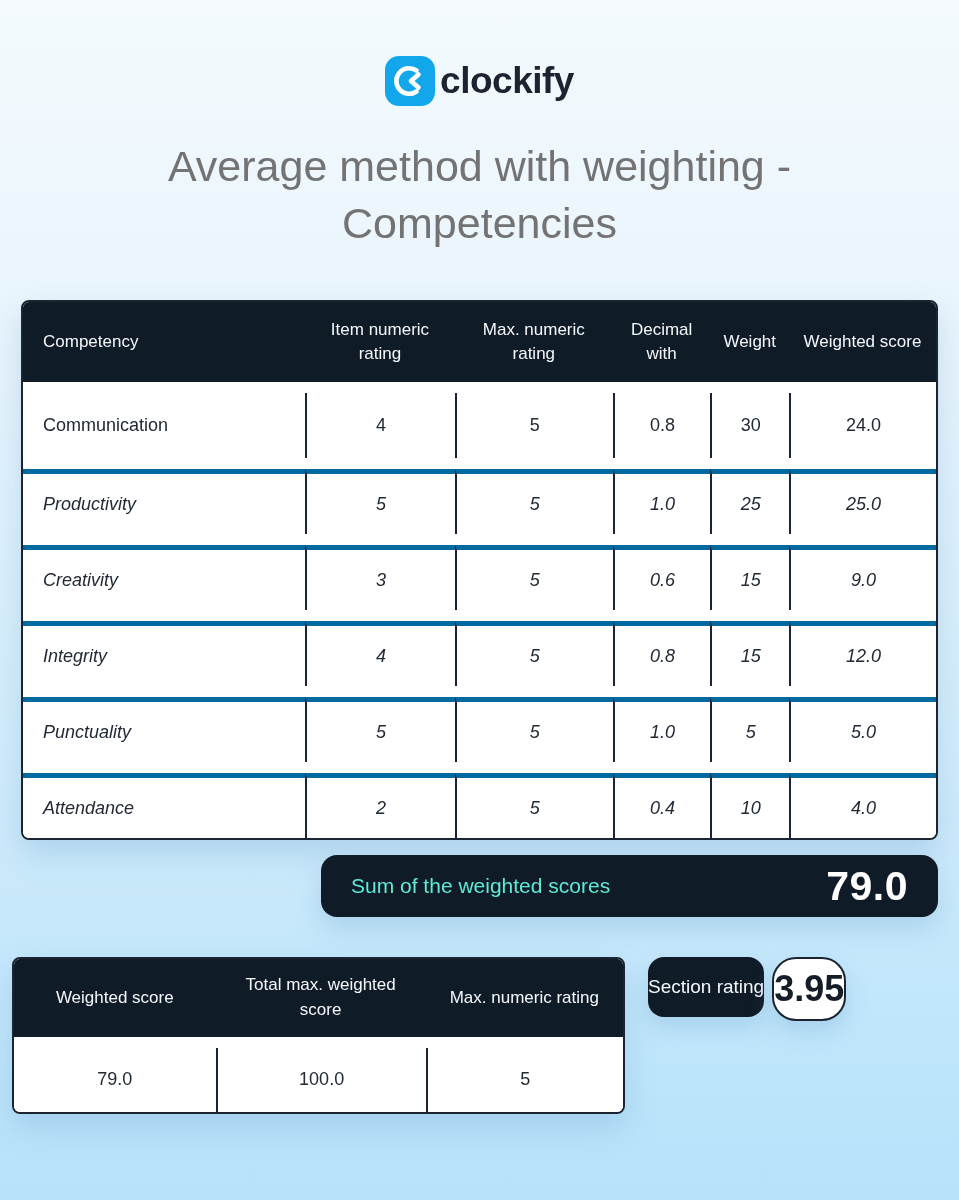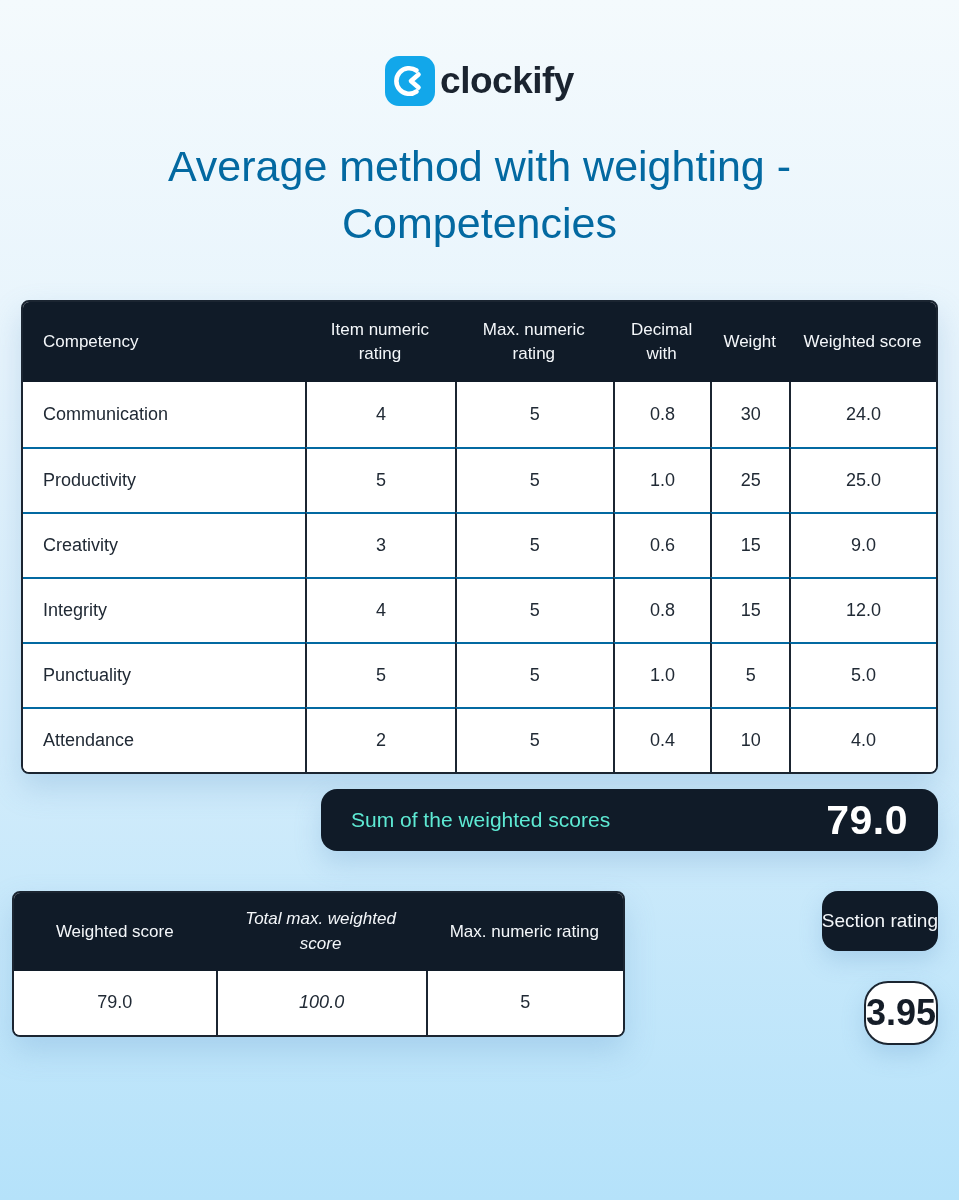--- a/index.html
+++ b/index.html
@@ -13,40 +13,40 @@
   .page { width:959px; height:1200px; position:relative; }
 
   
   .logo-row { padding-top:56px; display:flex; align-items:center; justify-content:center; gap:5px; }
   .logo-icon { width:50px; height:50px; display:block; }
   .logo-word { font-size:37px; font-weight:700; letter-spacing:-0.5px; color:#1b2430; }
 
   
   .title {
     margin:32px auto 2px; width:780px; text-align:center;
-    font-size:43px; font-weight:400; line-height:1.33; color:#0369a1;
+    font-size:43px; font-weight:400; line-height:1.33; color:#737373;
   }
 
   
   .tcard {
     background:#fff; border:2px solid #1b2531; border-radius:8px; overflow:hidden;
     box-shadow:0 14px 30px rgba(110,160,205,.30);
   }
   .thead { display:flex; background:#101b28; color:#f4f7fa; }
   .thead .cell {
     display:flex; align-items:center; justify-content:center; text-align:center;
     font-size:17px; line-height:1.45; padding:14px 8px; min-height:80px;
   }
-  .trow { display:flex; background:#fff; }
+  .trow { display:flex; background:#fff;margin-top:11px; }
   .trow .cell {
     display:flex; align-items:center; justify-content:center; text-align:center;
     font-size:18px; color:#212a35; height:65px;
   }
   .trow .cell + .cell { border-left:2px solid #1b2531; }
-  .trow + .trow .cell { border-top:2px solid #0369a1; }
+  .trow + .trow .cell { border-top:5px solid #0369a1;font-style:italic; }
   .cell.left { justify-content:flex-start; text-align:left; padding-left:20px; }
 
   
   .main-table { margin:48px 21px 0; }
   .main-table .c0 { width:30.9%; }
   .main-table .c1 { width:16.4%; }
   .main-table .c2 { width:17.3%; }
   .main-table .c3 { width:10.7%; }
   .main-table .c4 { width:8.6%; }
   .main-table .c5 { width:16.1%; }
@@ -62,24 +62,24 @@
 
   
   .section-heading { margin-top:60px; text-align:center; font-size:31px; font-weight:500; color:#1b2430; }
 
   
   .bottom { display:flex; gap:23px; margin:40px 21px 0 12px; align-items:flex-start; }
   .calc-table { width:613px; }
   .calc-table .thead .cell { min-height:77px; font-size:17px; }
   .calc-table .trow .cell { height:64px; }
   .calc-table .c0 { width:33.1%; }
-  .calc-table .c1 { width:34.5%;font-style:italic; }
+  .calc-table .c1 { width:34.5%; }
   .calc-table .c2 { width:32.4%; }
 
-  .rating-col { width:290px; display:flex; flex-direction:column; gap:30px;align-items:flex-end; }
+  .rating-col { width:290px; display:flex; flex-direction:row; gap:8px; }
   .rating-head {
     height:60px; background:#101b28; border-radius:16px;
     display:flex; align-items:center; justify-content:center;
     color:#f4f7fa; font-size:19px;
     box-shadow:0 10px 22px rgba(110,160,205,.30);
   }
   .rating-value-box {
     height:64px; background:#fff; border:2px solid #1b2531; border-radius:24px;
     display:flex; align-items:center; justify-content:center;
     font-size:36px; font-weight:600; color:#151d28;

